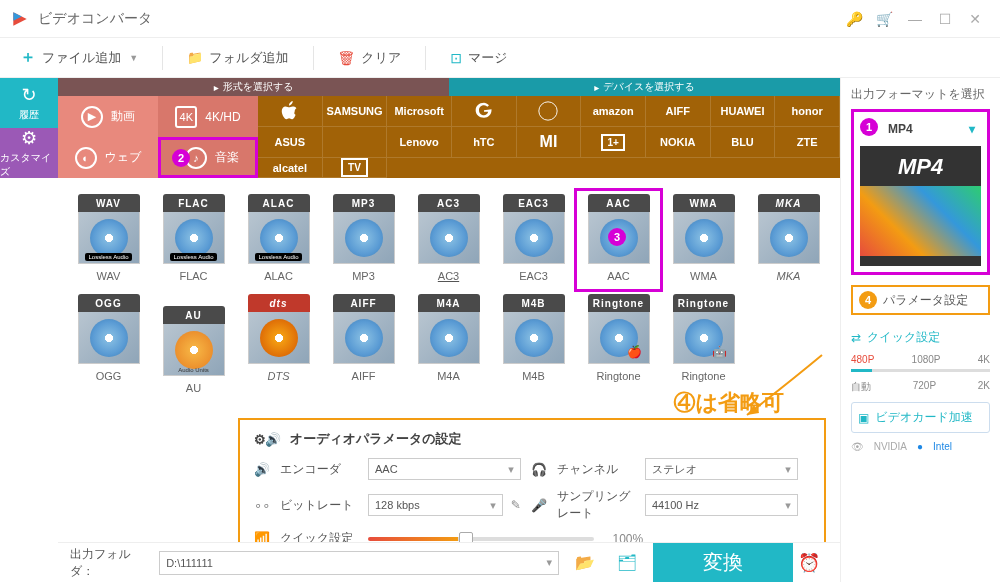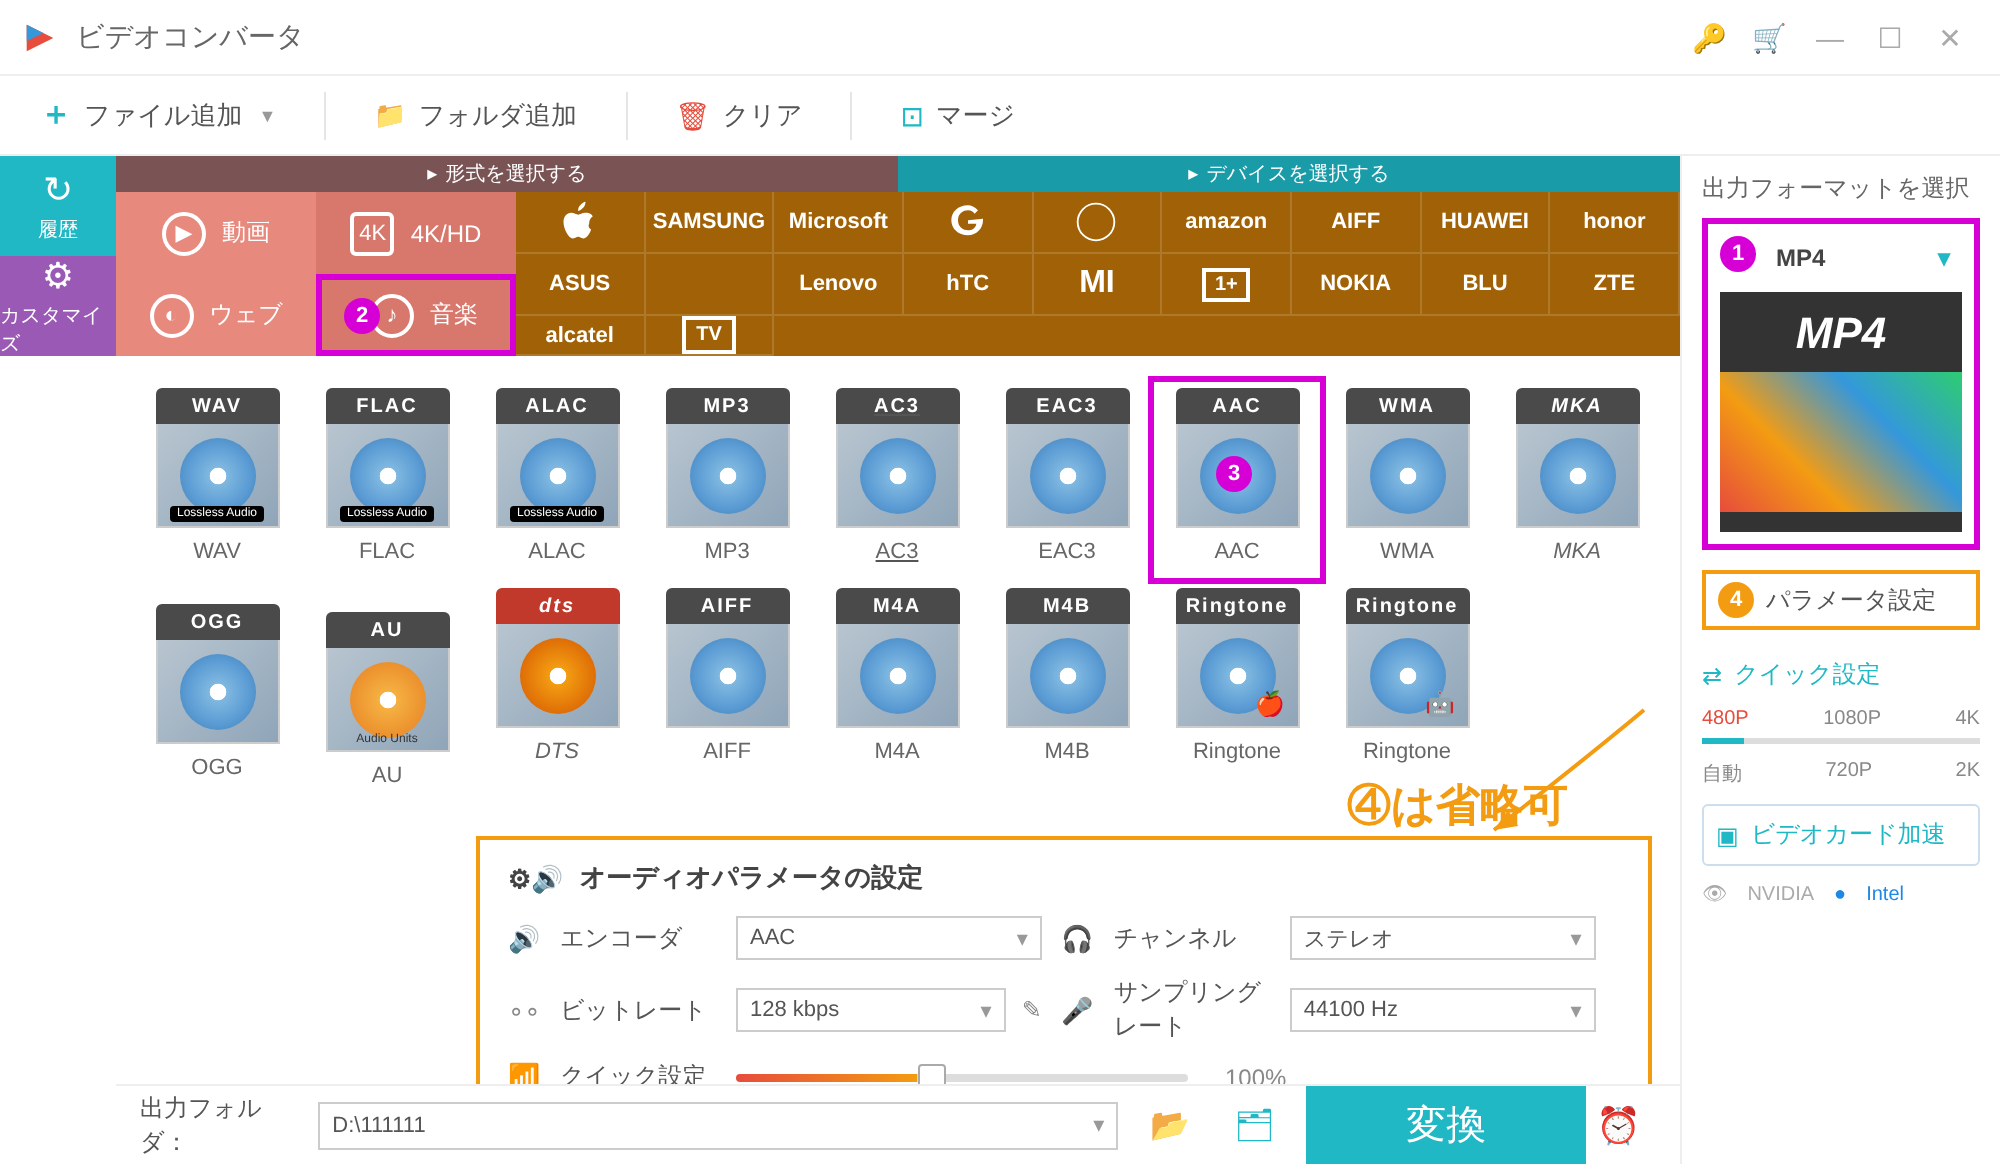--- a/index.html
+++ b/index.html
@@ -274,21 +274,21 @@
           </div>
           <div class="fmtlabel">WMA</div>
         </div>
         <div class="fmtitem" style="position: relative; font-style: italic;">
           <div class="fmtbadge ">MKA</div>
           <div class="fmtimg  ">
             <div class="disc"></div>
           </div>
           <div class="fmtlabel">MKA</div>
         </div>
-        <div class="fmtitem" style="position: relative; justify-content: flex-end;">
+        <div class="fmtitem" style="position: relative;">
           <div class="fmtbadge ">OGG</div>
           <div class="fmtimg  ">
             <div class="disc"></div>
           </div>
           <div class="fmtlabel">OGG</div>
         </div>
         <div class="fmtitem" style="position: relative; margin-top: 12px;">
           <div class="fmtbadge ">AU</div>
           <div class="fmtimg  au">
             <div class="disc"></div>

